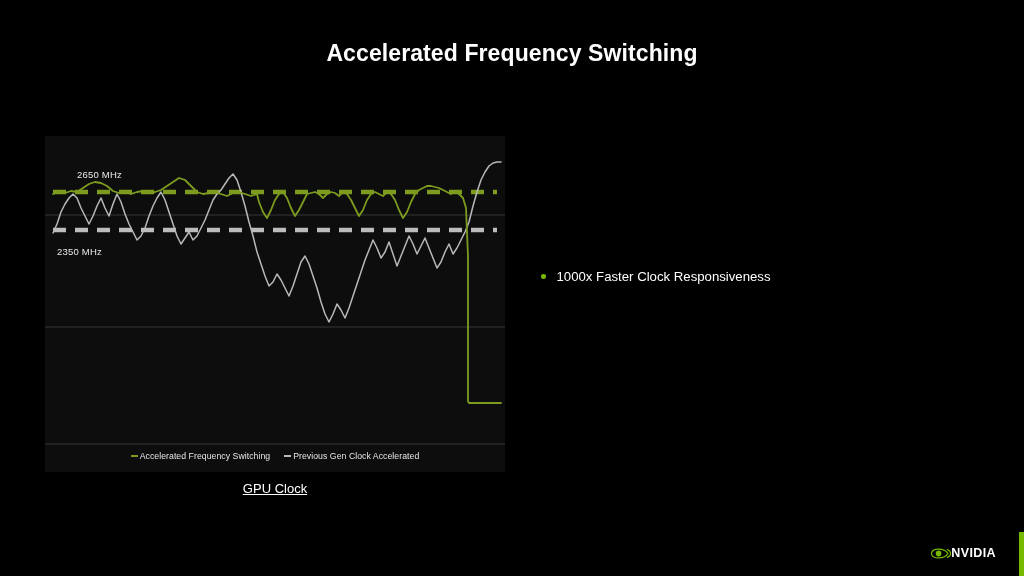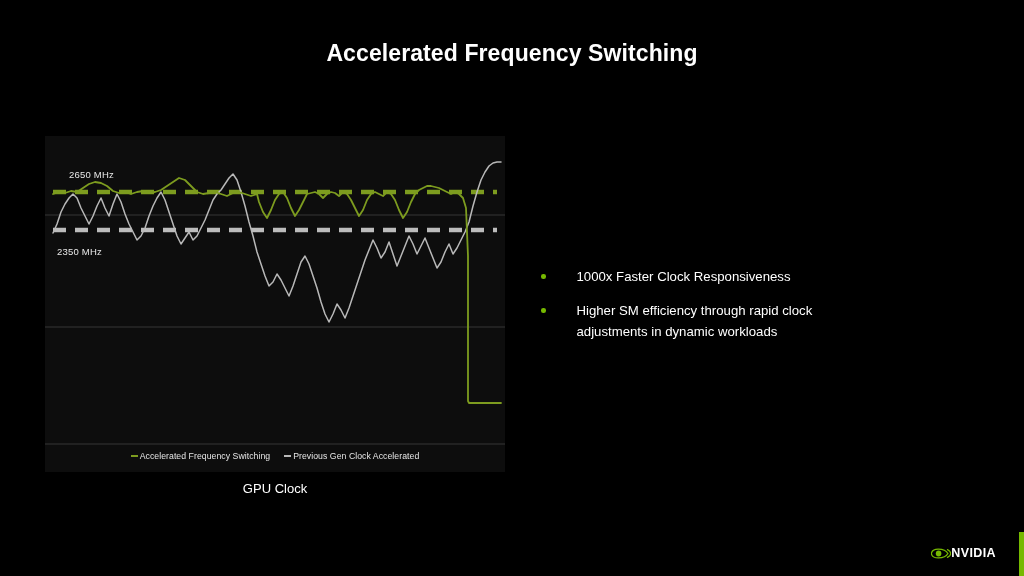--- a/index.html
+++ b/index.html
@@ -47,21 +47,21 @@
     height: 336px;
     display: block;
   }
   .axis-label {
     position: absolute;
     font-size: 9.5px;
     color: #e8e8e8;
     white-space: nowrap;
     letter-spacing: 0.2px;
   }
-  #label-high { left: 24px; top: 33px; }
+  #label-high { left: 32px; top: 33px; }
   #label-low  { left: 12px; top: 110px; }
 
   
   #chart-legend {
     position: absolute;
     left: 0;
     top: 315px;
     width: 460px;
     display: flex;
     justify-content: center;
@@ -88,37 +88,37 @@
 
   
   #chart-caption {
     position: absolute;
     left: 45px;
     top: 481px;
     width: 460px;
     text-align: center;
     font-size: 13px;
     color: #ffffff;
+    text-decoration: underline;
   }
 
   
   #bullet-list {
     position: absolute;
     left: 541px;
     top: 267px;
     width: 330px;
   }
   .bullet-item {
     display: flex;
     align-items: flex-start;
     margin-bottom: 14px;
     font-size: 13.2px;
     line-height: 1.55;
     color: #ffffff;
-    gap: 20px;
   }
   .bullet-dot {
     flex: 0 0 auto;
     width: 4.5px;
     height: 4.5px;
     border-radius: 50%;
     background: #76b900;
     margin-top: 7px;
     margin-right: 11px;
   }
@@ -212,24 +212,20 @@
   </div>
 </div>
 
 <div id="chart-caption">GPU Clock</div>
 
 <div id="bullet-list">
   <div class="bullet-item">
     <span class="bullet-dot"></span>
     <span class="bullet-text">1000x Faster Clock Responsiveness</span>
   </div>
-  <div class="bullet-item">
-    <span class="bullet-dot"></span>
-    <span class="bullet-text">Higher SM efficiency through rapid clock adjustments in dynamic workloads</span>
-  </div>
 </div>
 
 <div id="nvidia-logo">
   <svg id="nvidia-eye" width="20" height="13" viewBox="0 0 40 26">
     <path d="M14.5 4.2 C6.5 4.2 1.5 8.5 0.6 13 C1.6 18.2 7.2 21.9 14.8 21.9
              C24.5 21.9 31.5 17.4 33.8 13 C31.4 8.4 24.2 4.2 14.5 4.2 Z" fill="none" stroke="#76b900" stroke-width="2.6"></path>
     <ellipse cx="15.2" cy="13" rx="5.6" ry="5.8" fill="#76b900"></ellipse>
     <path d="M33 5.2 C37.5 7.5 39.4 10.6 39.4 13 C39.4 15.6 37.2 18.6 33 20.8" fill="none" stroke="#76b900" stroke-width="2.4" stroke-linecap="round"></path>
   </svg>
   <span id="nvidia-wordmark">NVIDIA</span>

